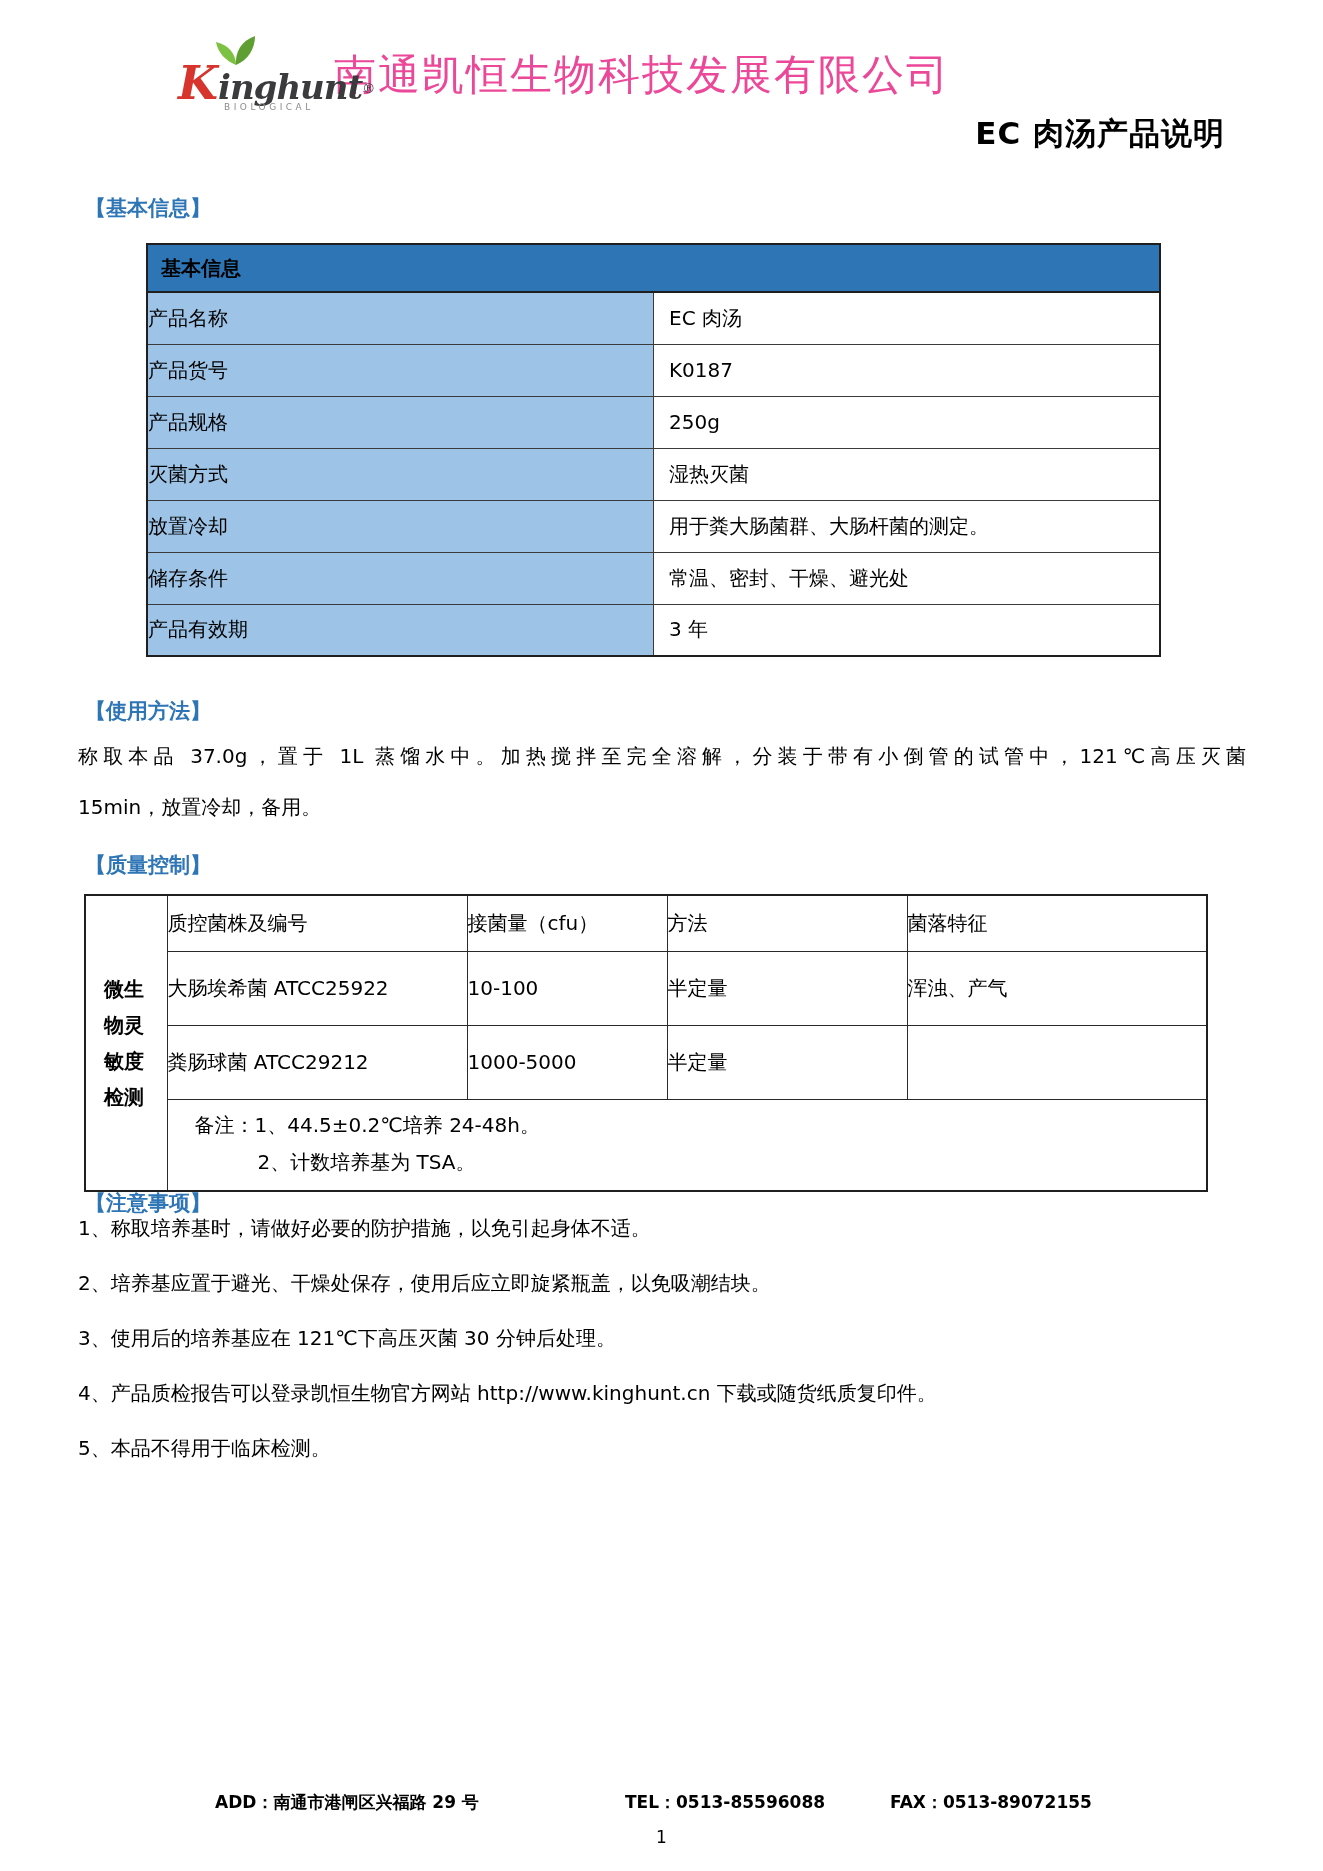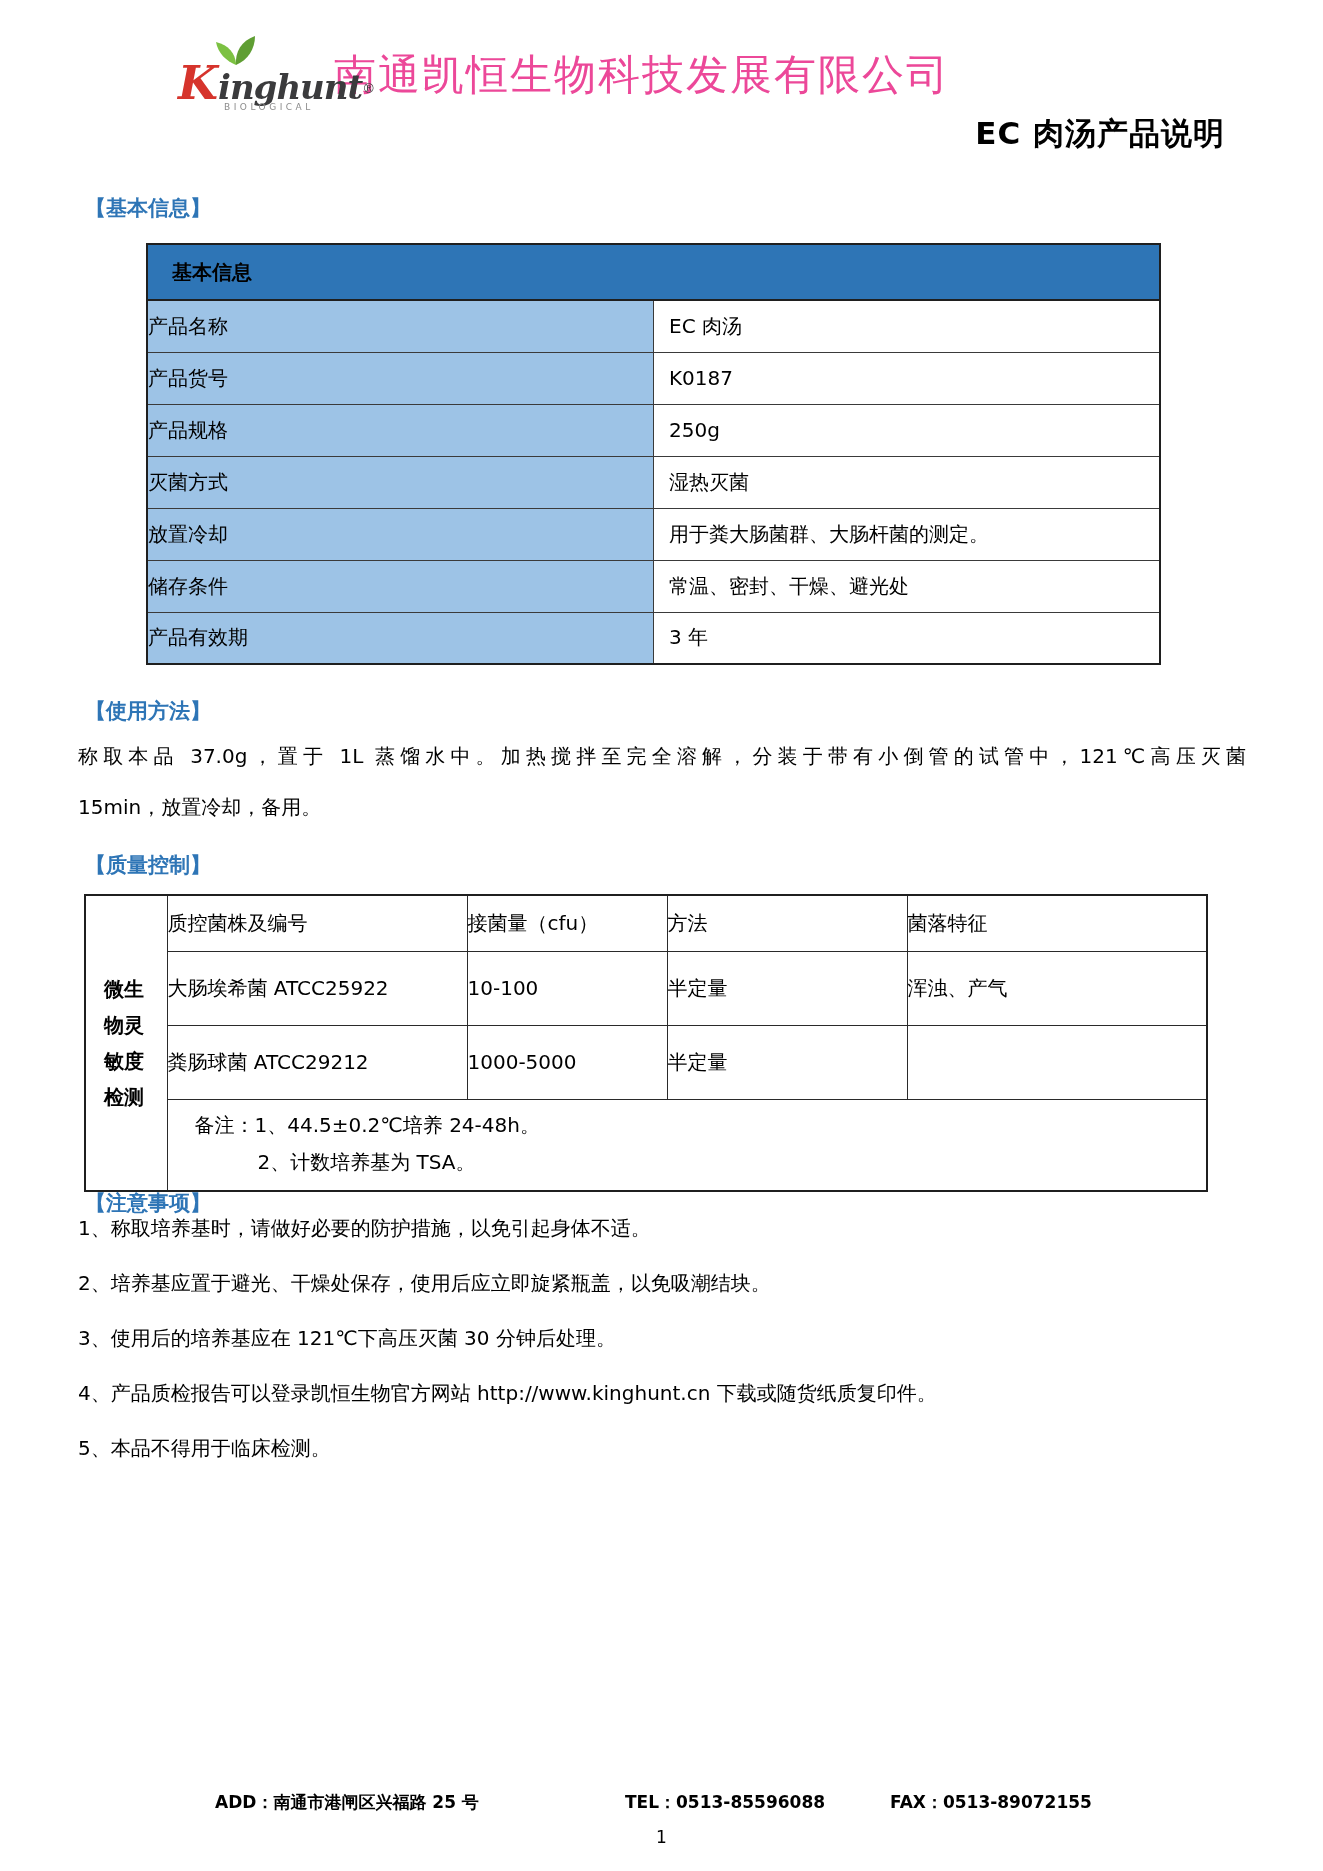--- a/index.html
+++ b/index.html
@@ -32,21 +32,21 @@
   #h-basic   { top:194px; }
   #h-usage   { top:697px; }
   #h-quality { top:851px; }
   #h-notes   { top:1189px; }
 
   table { border-collapse:collapse; table-layout:fixed; }
 
   
   .basic-table { position:absolute; top:243px; left:146px; width:1015px; border:2px solid #1f1f1f; }
   .basic-table td { border:1px solid #3a3a3a; font-size:20px; vertical-align:middle; }
-  .bt-header td { background:#2E75B6; font-weight:bold; height:56px; padding-left:24px;
+  .bt-header td { background:#2E75B6; font-weight:bold; height:48px; padding-left:13px;
                   border-bottom:2px solid #1f1f1f; }
   .bt-label { background:#9DC3E6; width:245px; text-align:left; height:52px; }
   .bt-value { padding-left:15px; }
 
   
   .usage-line1 { position:absolute; top:740px; left:78px; width:1168px; font-size:20px;
                  line-height:33px; text-align:justify; text-align-last:justify; }
   .usage-line2 { position:absolute; top:794px; left:78px; font-size:20px; }
 
   
@@ -166,18 +166,18 @@
 
   <div class="sec-heading" id="h-notes">【注意事项】</div>
   <div class="notes">
     <div class="note">1、称取培养基时，请做好必要的防护措施，以免引起身体不适。</div>
     <div class="note">2、培养基应置于避光、干燥处保存，使用后应立即旋紧瓶盖，以免吸潮结块。</div>
     <div class="note">3、使用后的培养基应在 121℃下高压灭菌 30 分钟后处理。</div>
     <div class="note">4、产品质检报告可以登录凯恒生物官方网站 http://www.kinghunt.cn 下载或随货纸质复印件。</div>
     <div class="note">5、本品不得用于临床检测。</div>
   </div>
 
-  <div class="footer-item" id="f-add">ADD：南通市港闸区兴福路 25 号</div>
+  <div class="footer-item" id="f-add">ADD：南通市港闸区兴福路 29 号</div>
   <div class="footer-item" id="f-tel">TEL：0513-85596088</div>
   <div class="footer-item" id="f-fax">FAX：0513-89072155</div>
   <div class="page-num">1</div>
 
 </div>
 
 </body></html>

